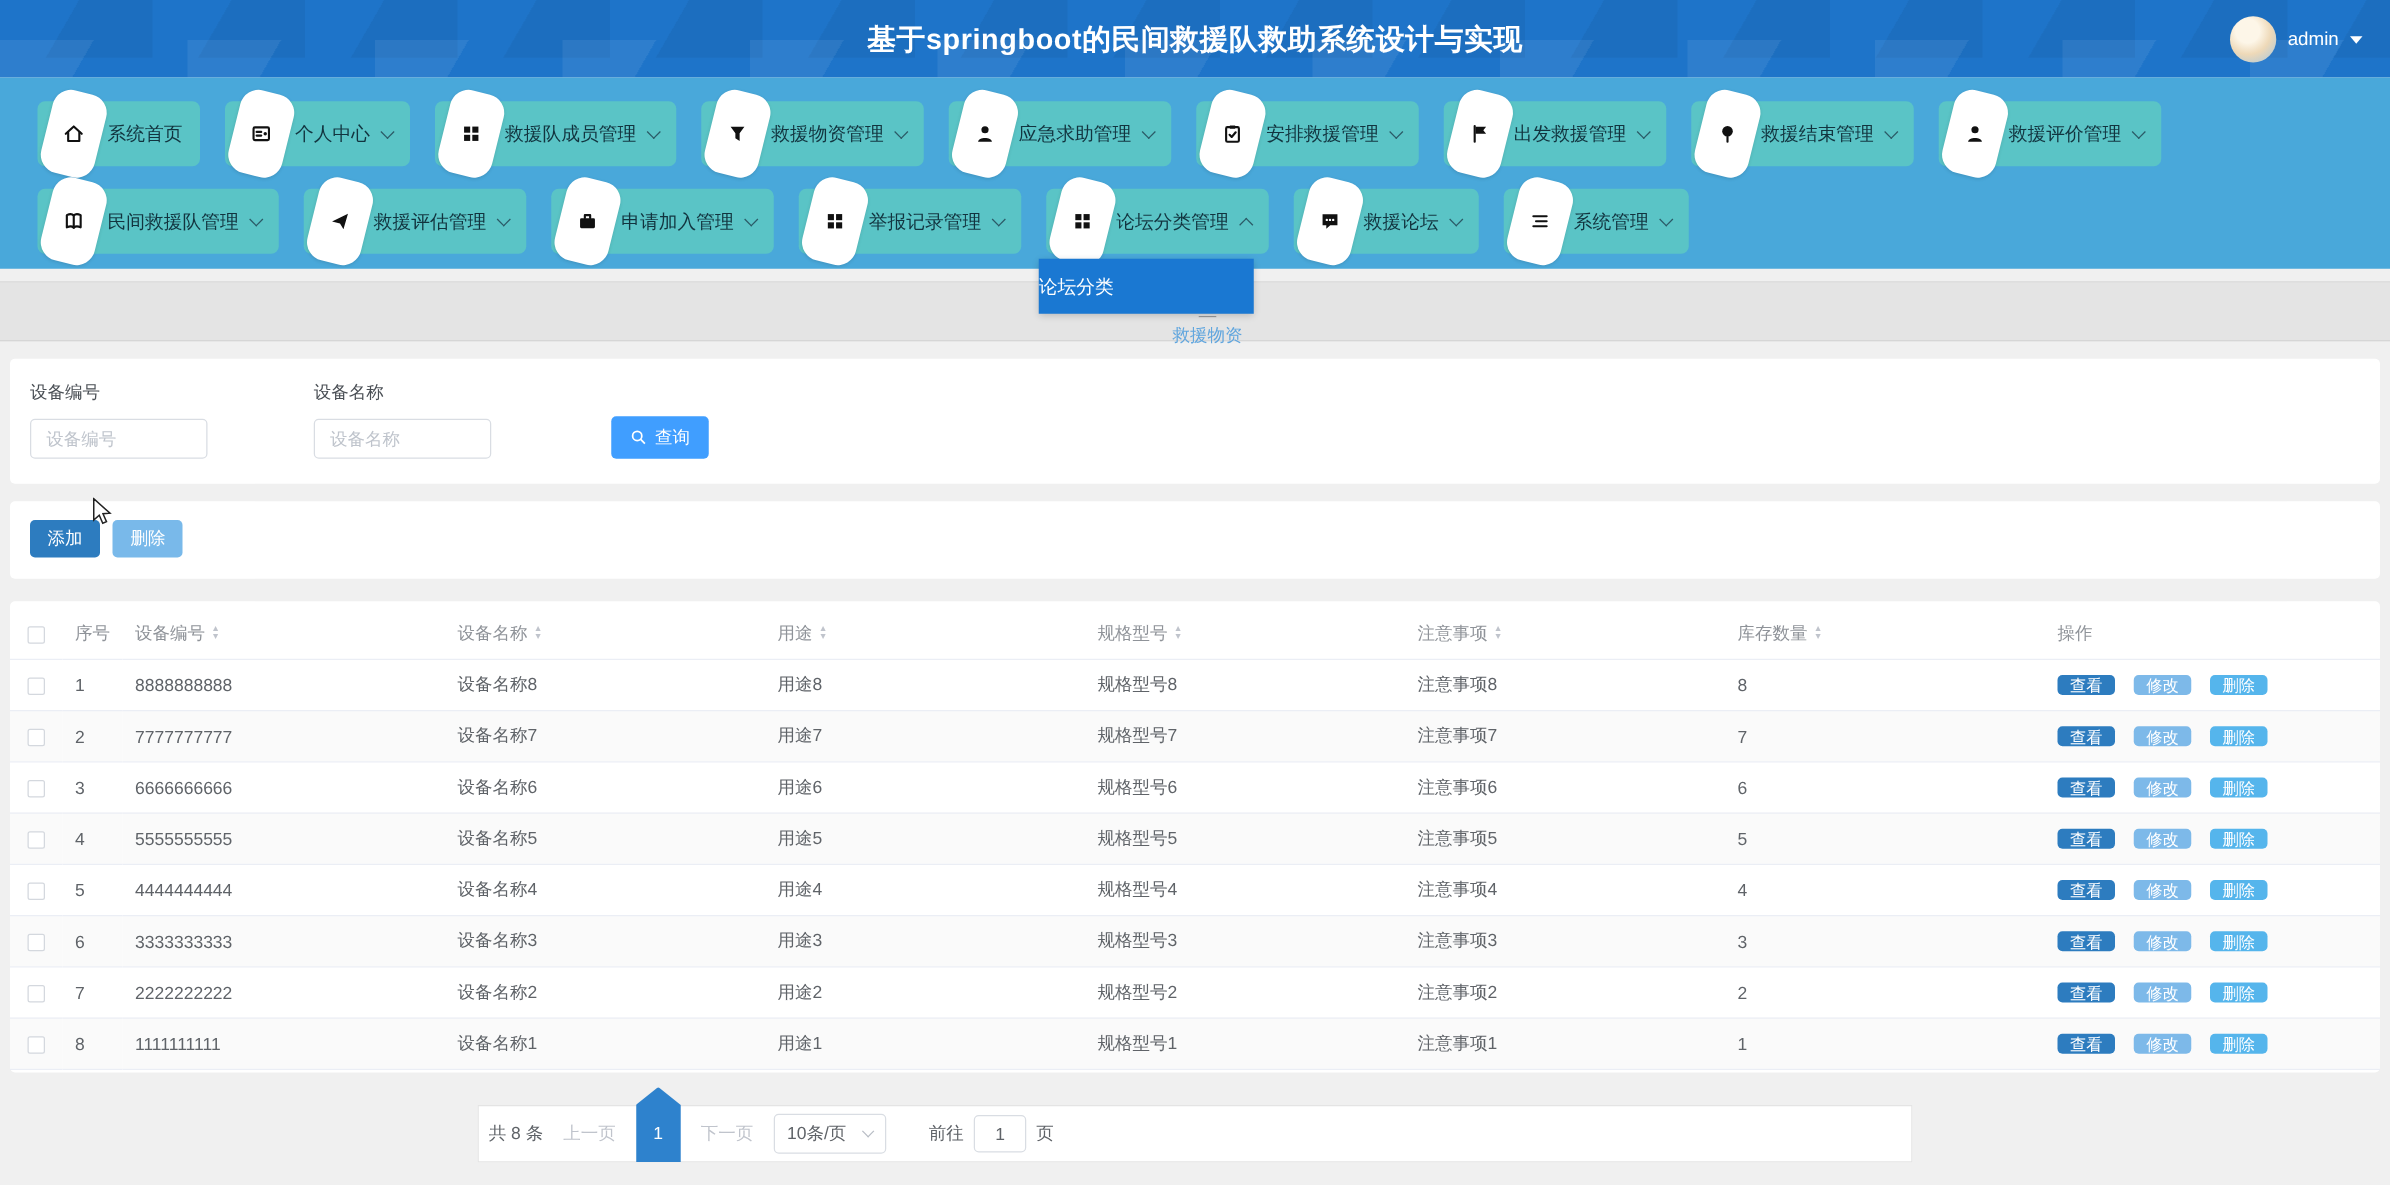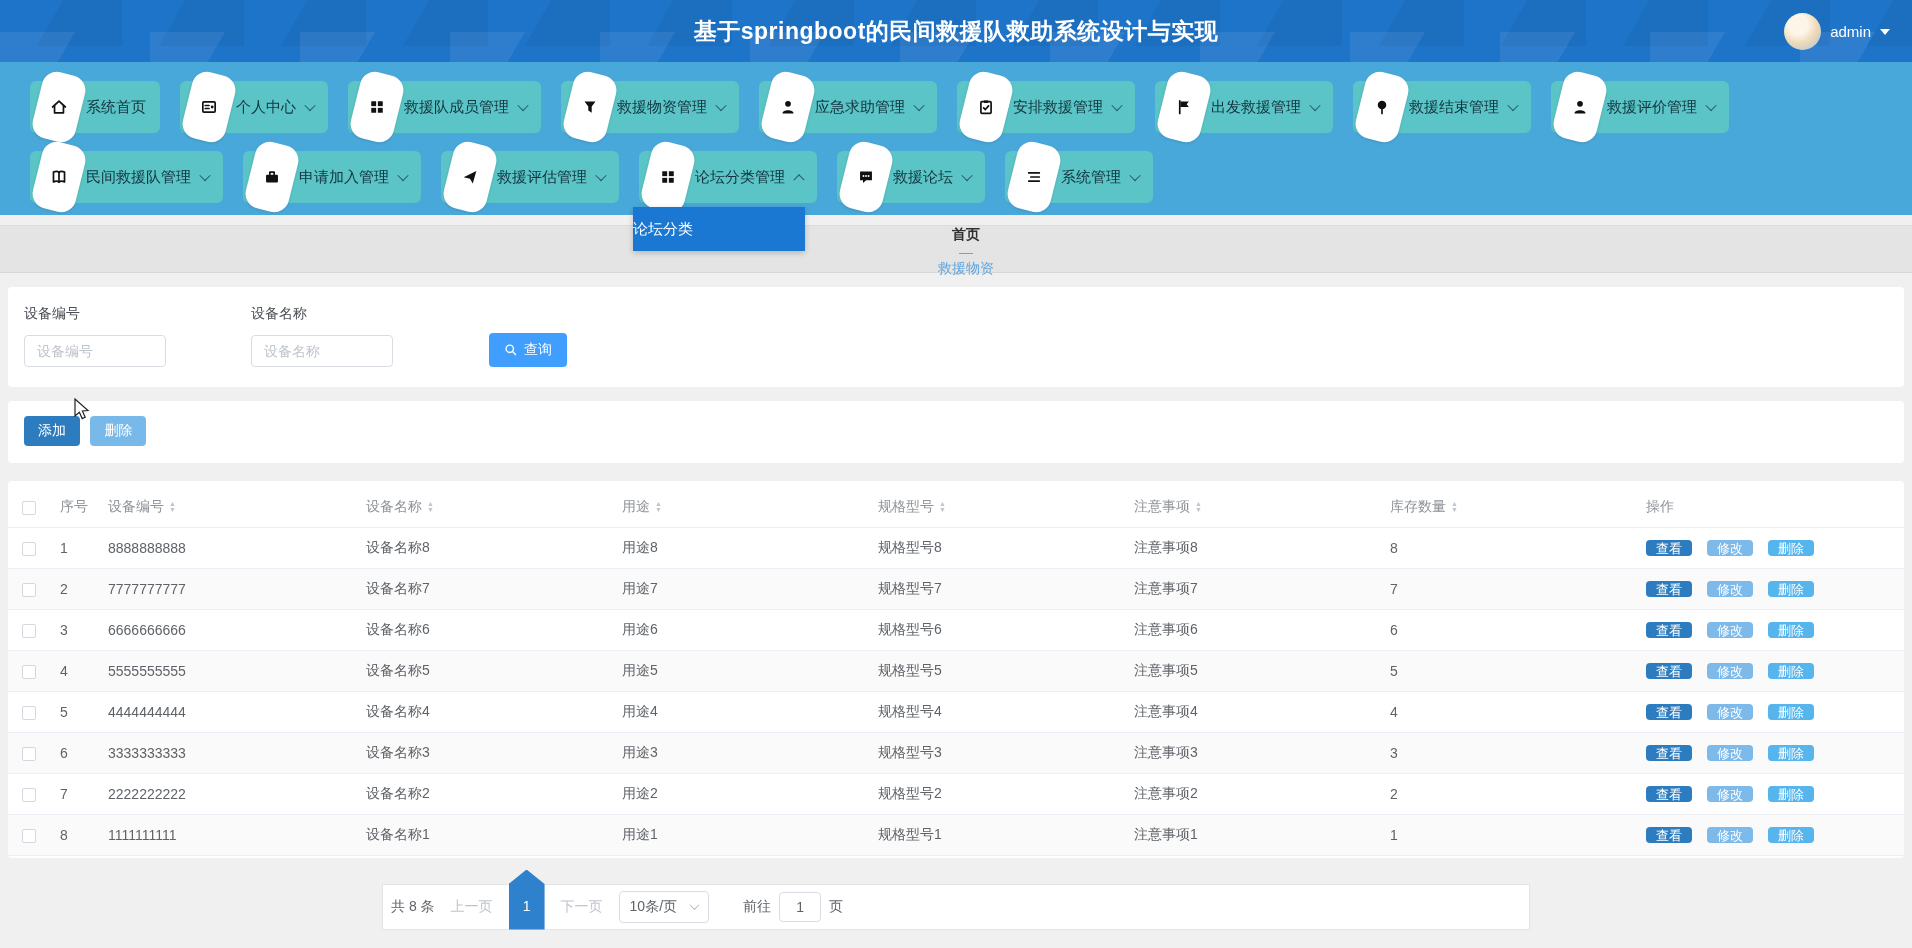--- a/index.html
+++ b/index.html
@@ -230,35 +230,48 @@
             <path d="M8 3.6 V12.8" fill="none" stroke="#111" stroke-width="1.6" stroke-linecap="round" stroke-linejoin="round"></path>
           </svg>
         </span>
         <span class="nav-label">民间救援队管理</span>
         <span class="chev down"></span>
       </div>
       <div class="nav-item">
         <div class="nav-badge"></div>
         <span class="nav-icon">
           <svg viewBox="0 0 16 16">
+            <path d="M2 8.2 L14 2.4 L10.6 14 L8 9.6 Z" fill="#111"></path>
+          </svg>
+        </span>
+        <span class="nav-label">救援评估管理</span>
+        <span class="chev down"></span>
+      </div>
+      <div class="nav-item">
+        <div class="nav-badge"></div>
+        <span class="nav-icon">
+          <svg viewBox="0 0 16 16">
             <rect x="2.4" y="5.8" width="11.2" height="7.4" rx="1" fill="#111"></rect>
             <path d="M6 5.6 V3.4 H10 V5.6" fill="none" stroke="#111" stroke-width="1.6" stroke-linecap="round" stroke-linejoin="round"></path>
           </svg>
         </span>
         <span class="nav-label">申请加入管理</span>
         <span class="chev down"></span>
       </div>
       <div class="nav-item">
         <div class="nav-badge"></div>
         <span class="nav-icon">
           <svg viewBox="0 0 16 16">
-            <path d="M2 8.2 L14 2.4 L10.6 14 L8 9.6 Z" fill="#111"></path>
-          </svg>
-        </span>
-        <span class="nav-label">救援评估管理</span>
+            <rect x="2.6" y="2.6" width="4.6" height="4.6" fill="#111"></rect>
+            <rect x="8.8" y="2.6" width="4.6" height="4.6" fill="#111"></rect>
+            <rect x="2.6" y="8.8" width="4.6" height="4.6" fill="#111"></rect>
+            <rect x="8.8" y="8.8" width="4.6" height="4.6" fill="#111"></rect>
+          </svg>
+        </span>
+        <span class="nav-label">举报记录管理</span>
         <span class="chev down"></span>
       </div>
       <div class="nav-item">
         <div class="nav-badge"></div>
         <span class="nav-icon">
           <svg viewBox="0 0 16 16">
             <rect x="2.6" y="2.6" width="4.6" height="4.6" fill="#111"></rect>
             <rect x="8.8" y="2.6" width="4.6" height="4.6" fill="#111"></rect>
             <rect x="2.6" y="8.8" width="4.6" height="4.6" fill="#111"></rect>
             <rect x="8.8" y="8.8" width="4.6" height="4.6" fill="#111"></rect>

